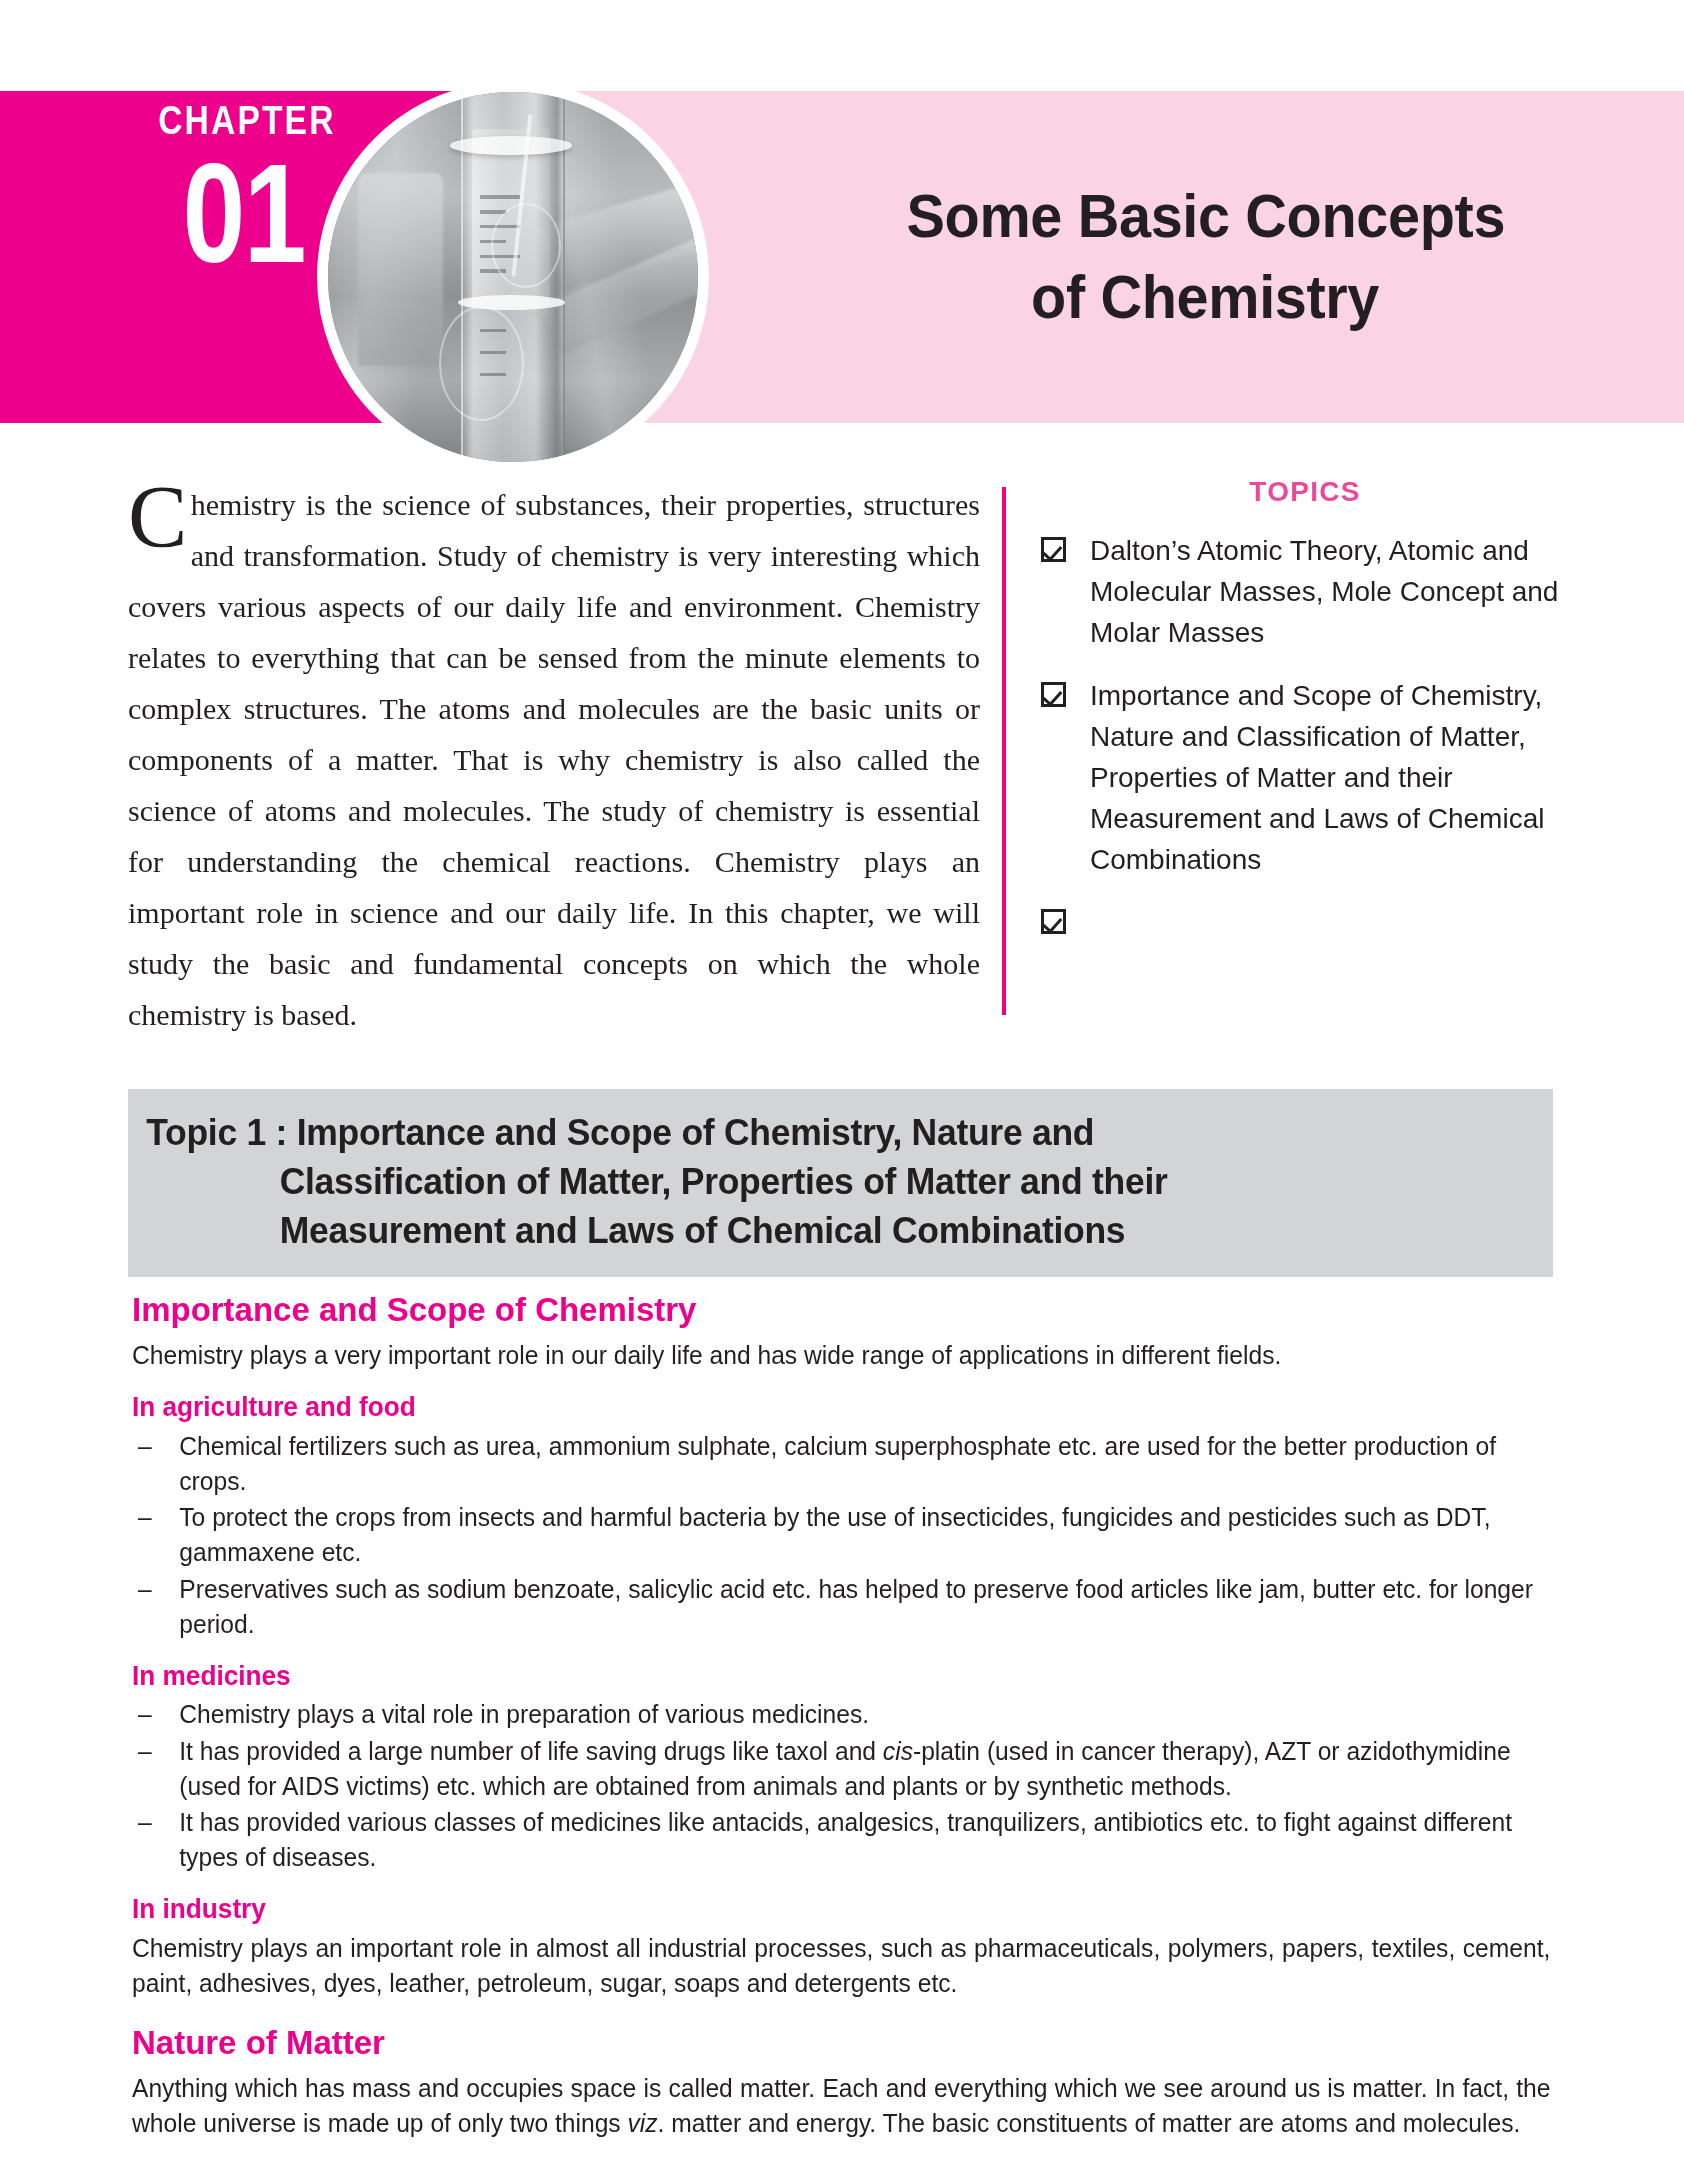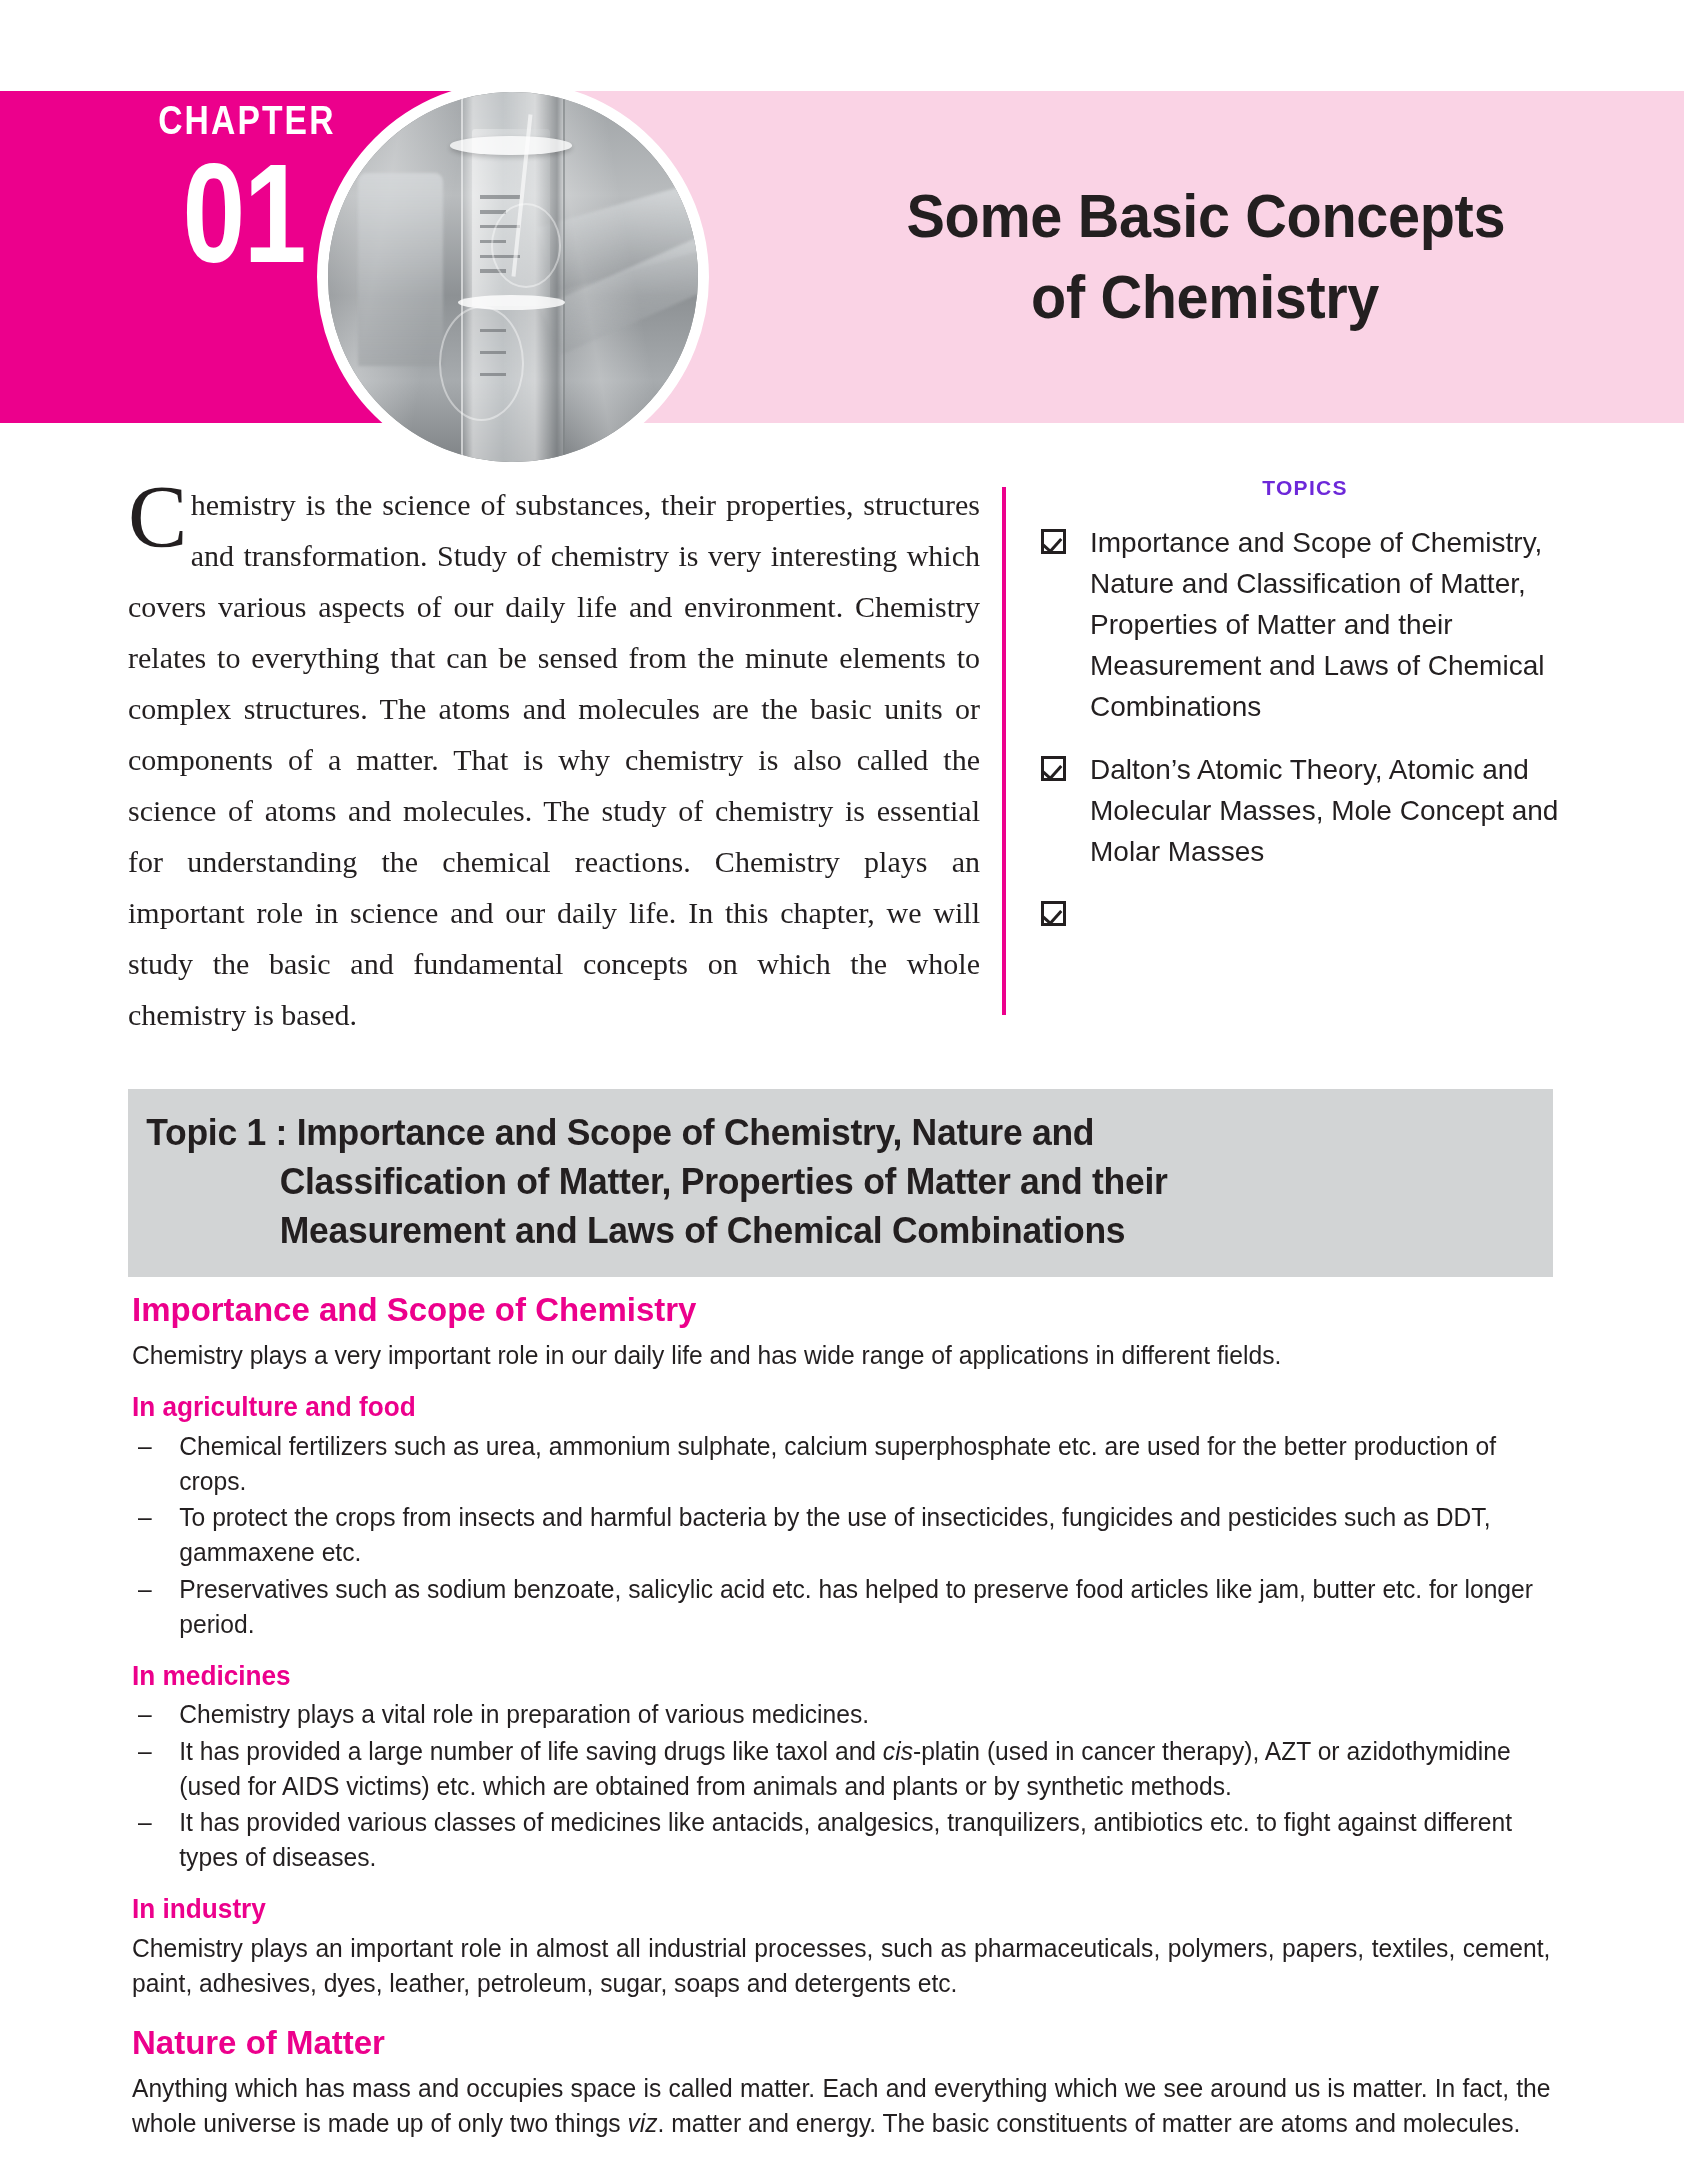--- a/index.html
+++ b/index.html
@@ -256,23 +256,23 @@
 
   #topics-panel {
     position: absolute;
     left: 1041px;
     top: 0;
     width: 596px;
   }
   #topics-heading {
     font-family: "Liberation Sans Narrow", "Liberation Sans", sans-serif;
     font-weight: bold;
-    font-size: 21px;
+    font-size: 28px;
     letter-spacing: 1.3px;
-    color: #6d28d9;
+    color: #ec4899;
     text-align: center;
     width: 528px;
     margin: 8.5px 0 22px 0;
   }
   .topic-item {
     display: flex;
     align-items: flex-start;
     margin-bottom: 22px;
     width: 562px;
   }
@@ -440,25 +440,25 @@
     <span class="dropcap">C</span><span>hemistry is the science of substances, their properties, structures and transformation. Study of chemistry is very interesting which covers various aspects of our daily life and environment. Chemistry relates to everything that can be sensed from the minute elements to complex structures. The atoms and molecules are the basic units or components of a matter. That is why chemistry is also called the science of atoms and molecules. The study of chemistry is essential for understanding the chemical reactions. Chemistry plays an important role in science and our daily life. In this chapter, we will study the basic and fundamental concepts on which the whole chemistry is based.</span>
   </div>
 
   <div id="column-divider"></div>
 
   <div id="topics-panel">
     <div id="topics-heading">TOPICS</div>
 
     <div class="topic-item">
       <span class="topic-check"></span>
-      <span class="topic-text">Importance and Scope of Chemistry, Nature and Classification of Matter, Properties of Matter and their Measurement and Laws of Chemical Combinations</span>
+      <span class="topic-text">Dalton’s Atomic Theory, Atomic and Molecular Masses, Mole Concept and Molar Masses</span>
     </div>
     <div class="topic-item">
       <span class="topic-check"></span>
-      <span class="topic-text">Dalton’s Atomic Theory, Atomic and Molecular Masses, Mole Concept and Molar Masses</span>
+      <span class="topic-text">Importance and Scope of Chemistry, Nature and Classification of Matter, Properties of Matter and their Measurement and Laws of Chemical Combinations</span>
     </div>
     <div class="topic-item">
       <span class="topic-check"></span>
     </div>
   </div>
 </div>
 
 <div id="topic-banner">
   <div class="tb-line l1">Topic 1 : Importance and Scope of Chemistry, Nature and</div>
   <div class="tb-line l2">Classification of Matter, Properties of Matter and their</div>

